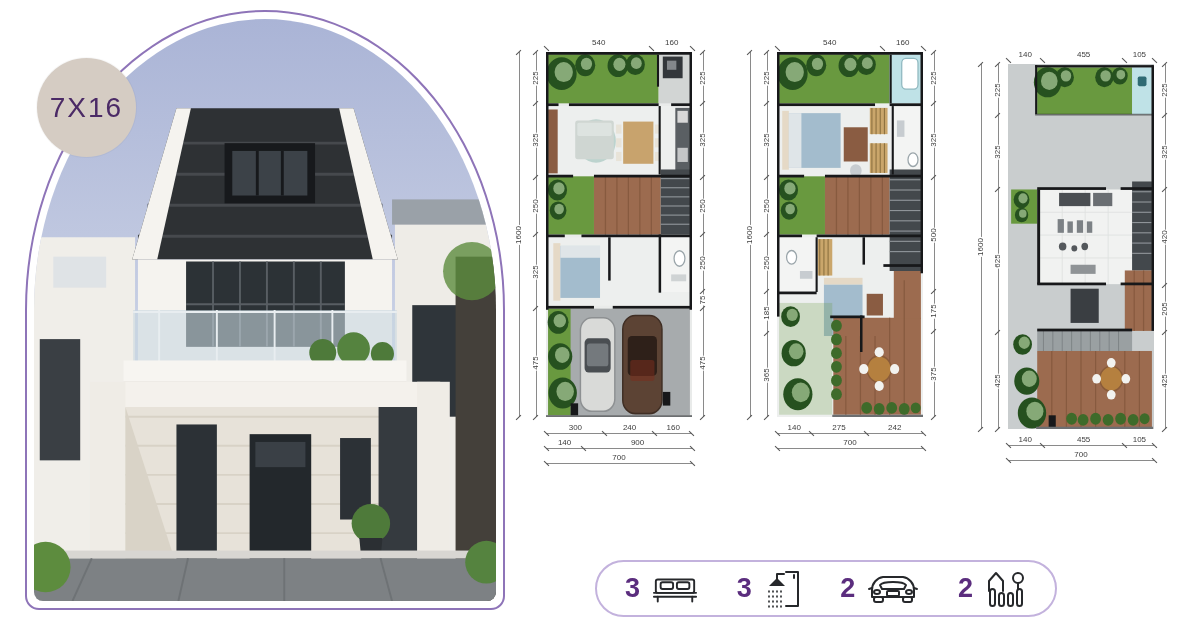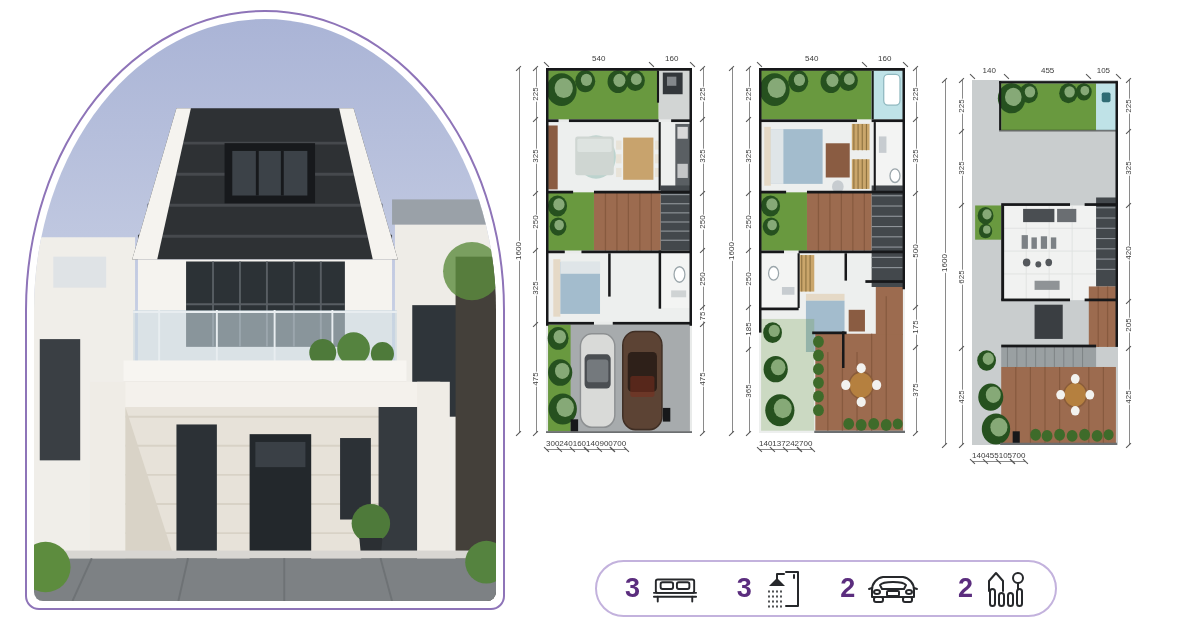--- a/index.html
+++ b/index.html
@@ -13,30 +13,30 @@
     box-sizing:border-box;background:#fff;padding:7px;}
   .arch-photo{width:100%;height:100%;overflow:hidden;
     border-radius:232px 232px 9px 9px / 292px 292px 9px 9px;}
   .arch-photo svg{display:block;width:100%;height:100%;}
   .size-badge{position:absolute;left:12px;top:48px;width:99px;height:99px;border-radius:50%;
     background:#d5ccc3;display:flex;align-items:center;justify-content:center;z-index:3;
     box-shadow:0 0 0 1px rgba(0,0,0,0.03);}
   .size-badge span{font-size:28px;letter-spacing:2px;color:#4b2a66;font-weight:500;}
 
   
-  .plans{position:absolute;left:512px;top:52px;display:flex;gap:12px;}
+  .plans{position:absolute;left:512px;top:36px;display:flex;gap:30px;}
   .plan{display:grid;grid-template-columns:13px 21px 146px 21px;grid-template-rows:16px 365px auto;}
   .plan.offset{margin-top:12px;}
   .dim-top{grid-row:1;grid-column:3;display:flex;position:relative;}
   .vcol-overall{grid-row:2;grid-column:1;position:relative;display:flex;flex-direction:column;}
   .vcol-left{grid-row:2;grid-column:2;position:relative;display:flex;flex-direction:column;}
   .plan-body{grid-row:2;grid-column:3;position:relative;}
   .plan-body svg{position:absolute;inset:0;width:100%;height:100%;display:block;}
   .vcol-right{grid-row:2;grid-column:4;position:relative;display:flex;flex-direction:column;}
-  .dim-bottom{grid-row:3;grid-column:3;display:flex;flex-direction:row;padding-top:5px;}
+  .dim-bottom{grid-row:3;grid-column:3;display:flex;flex-direction:column;padding-top:5px;}
 
   .hrow{position:relative;display:flex;height:15px;}
   .hrow::after{content:"";position:absolute;left:0;right:0;bottom:3px;height:1px;background:#8a8a8a;}
   .hseg{position:relative;display:flex;align-items:flex-end;justify-content:center;min-width:0;}
   .hseg .hlabel{font-size:8px;color:#3c3c3c;line-height:1;margin-bottom:5px;white-space:nowrap;}
   .hseg::before,.hseg:last-child::after{content:"";position:absolute;bottom:0;width:1px;height:7px;
     background:#555;transform:rotate(-45deg);z-index:1;}
   .hseg::before{left:-0.5px;}
   .hseg:last-child::after{right:-0.5px;}
 
@@ -151,20 +151,23 @@
           <g stroke="#6e7275" stroke-width="2">
             <line x1="60" y1="556" x2="40" y2="600"></line>
               <line x1="160" y1="556" x2="150" y2="600"></line>
             <line x1="260" y1="556" x2="260" y2="600"></line>
               <line x1="360" y1="556" x2="372" y2="600"></line>
           </g>
           <circle cx="12" cy="565" r="26" fill="#5d8c3e"></circle>
             <circle cx="470" cy="560" r="22" fill="#55833f"></circle>
         </svg>
       </div>
+    </div>
+    <div class="size-badge">
+      <span>7X16</span>
     </div>
   </div>
 
   <div class="plans">
 
     <div class="plan">
       <div class="dim-top">
           <div class="hseg" style="flex-grow: 540;">
             <span class="hlabel">540</span>
           </div>
@@ -556,21 +559,21 @@
           <div class="vseg" style="flex-grow: 375;">
             <span class="vlabel">375</span>
           </div>
         </div>
       <div class="dim-bottom">
           <div class="hrow">
             <div class="hseg" style="flex-grow: 140;">
               <span class="hlabel">140</span>
             </div>
             <div class="hseg" style="flex-grow: 275;">
-              <span class="hlabel">137</span>
+              <span class="hlabel">275</span>
             </div>
             <div class="hseg" style="flex-grow: 285;">
               <span class="hlabel">242</span>
             </div>
           </div>
           <div class="hrow">
             <div class="hseg" style="flex-grow: 700;">
               <span class="hlabel">700</span>
             </div>
           </div>

